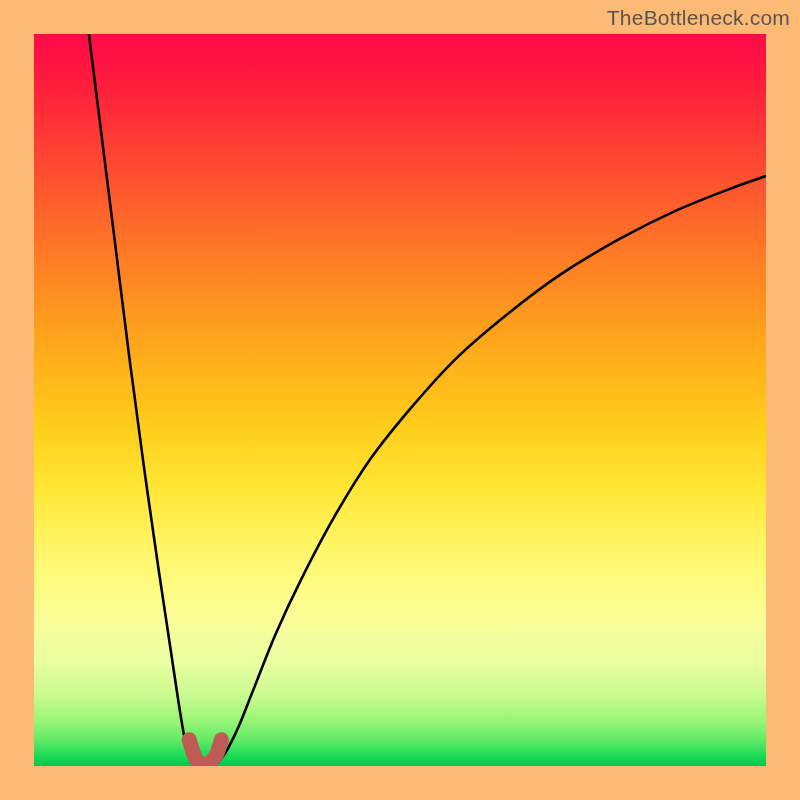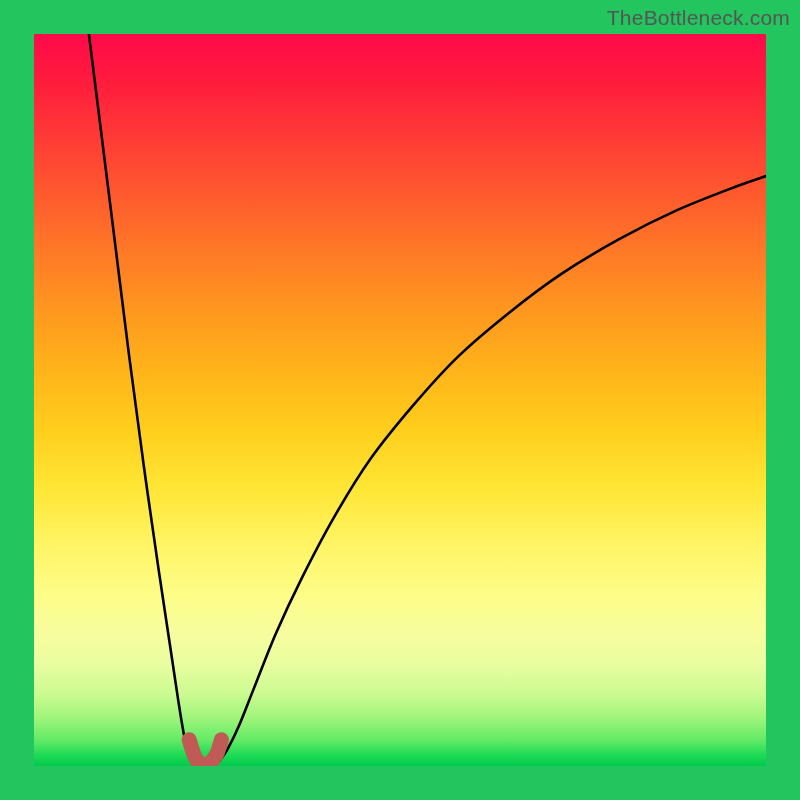--- a/index.html
+++ b/index.html
@@ -8,21 +8,21 @@
     width: 800px;
     height: 800px;
     overflow: hidden;
     font-family: Arial, Helvetica, sans-serif;
     background: #000;
   }
   .frame {
     position: relative;
     width: 800px;
     height: 800px;
-    background: #22c55e;
+    background: #fdba74;
     box-sizing: border-box;
   }
   .plot-area {
     position: absolute;
     left: 34px;
     top: 34px;
     width: 732px;
     height: 732px;
     overflow: hidden;
   }

